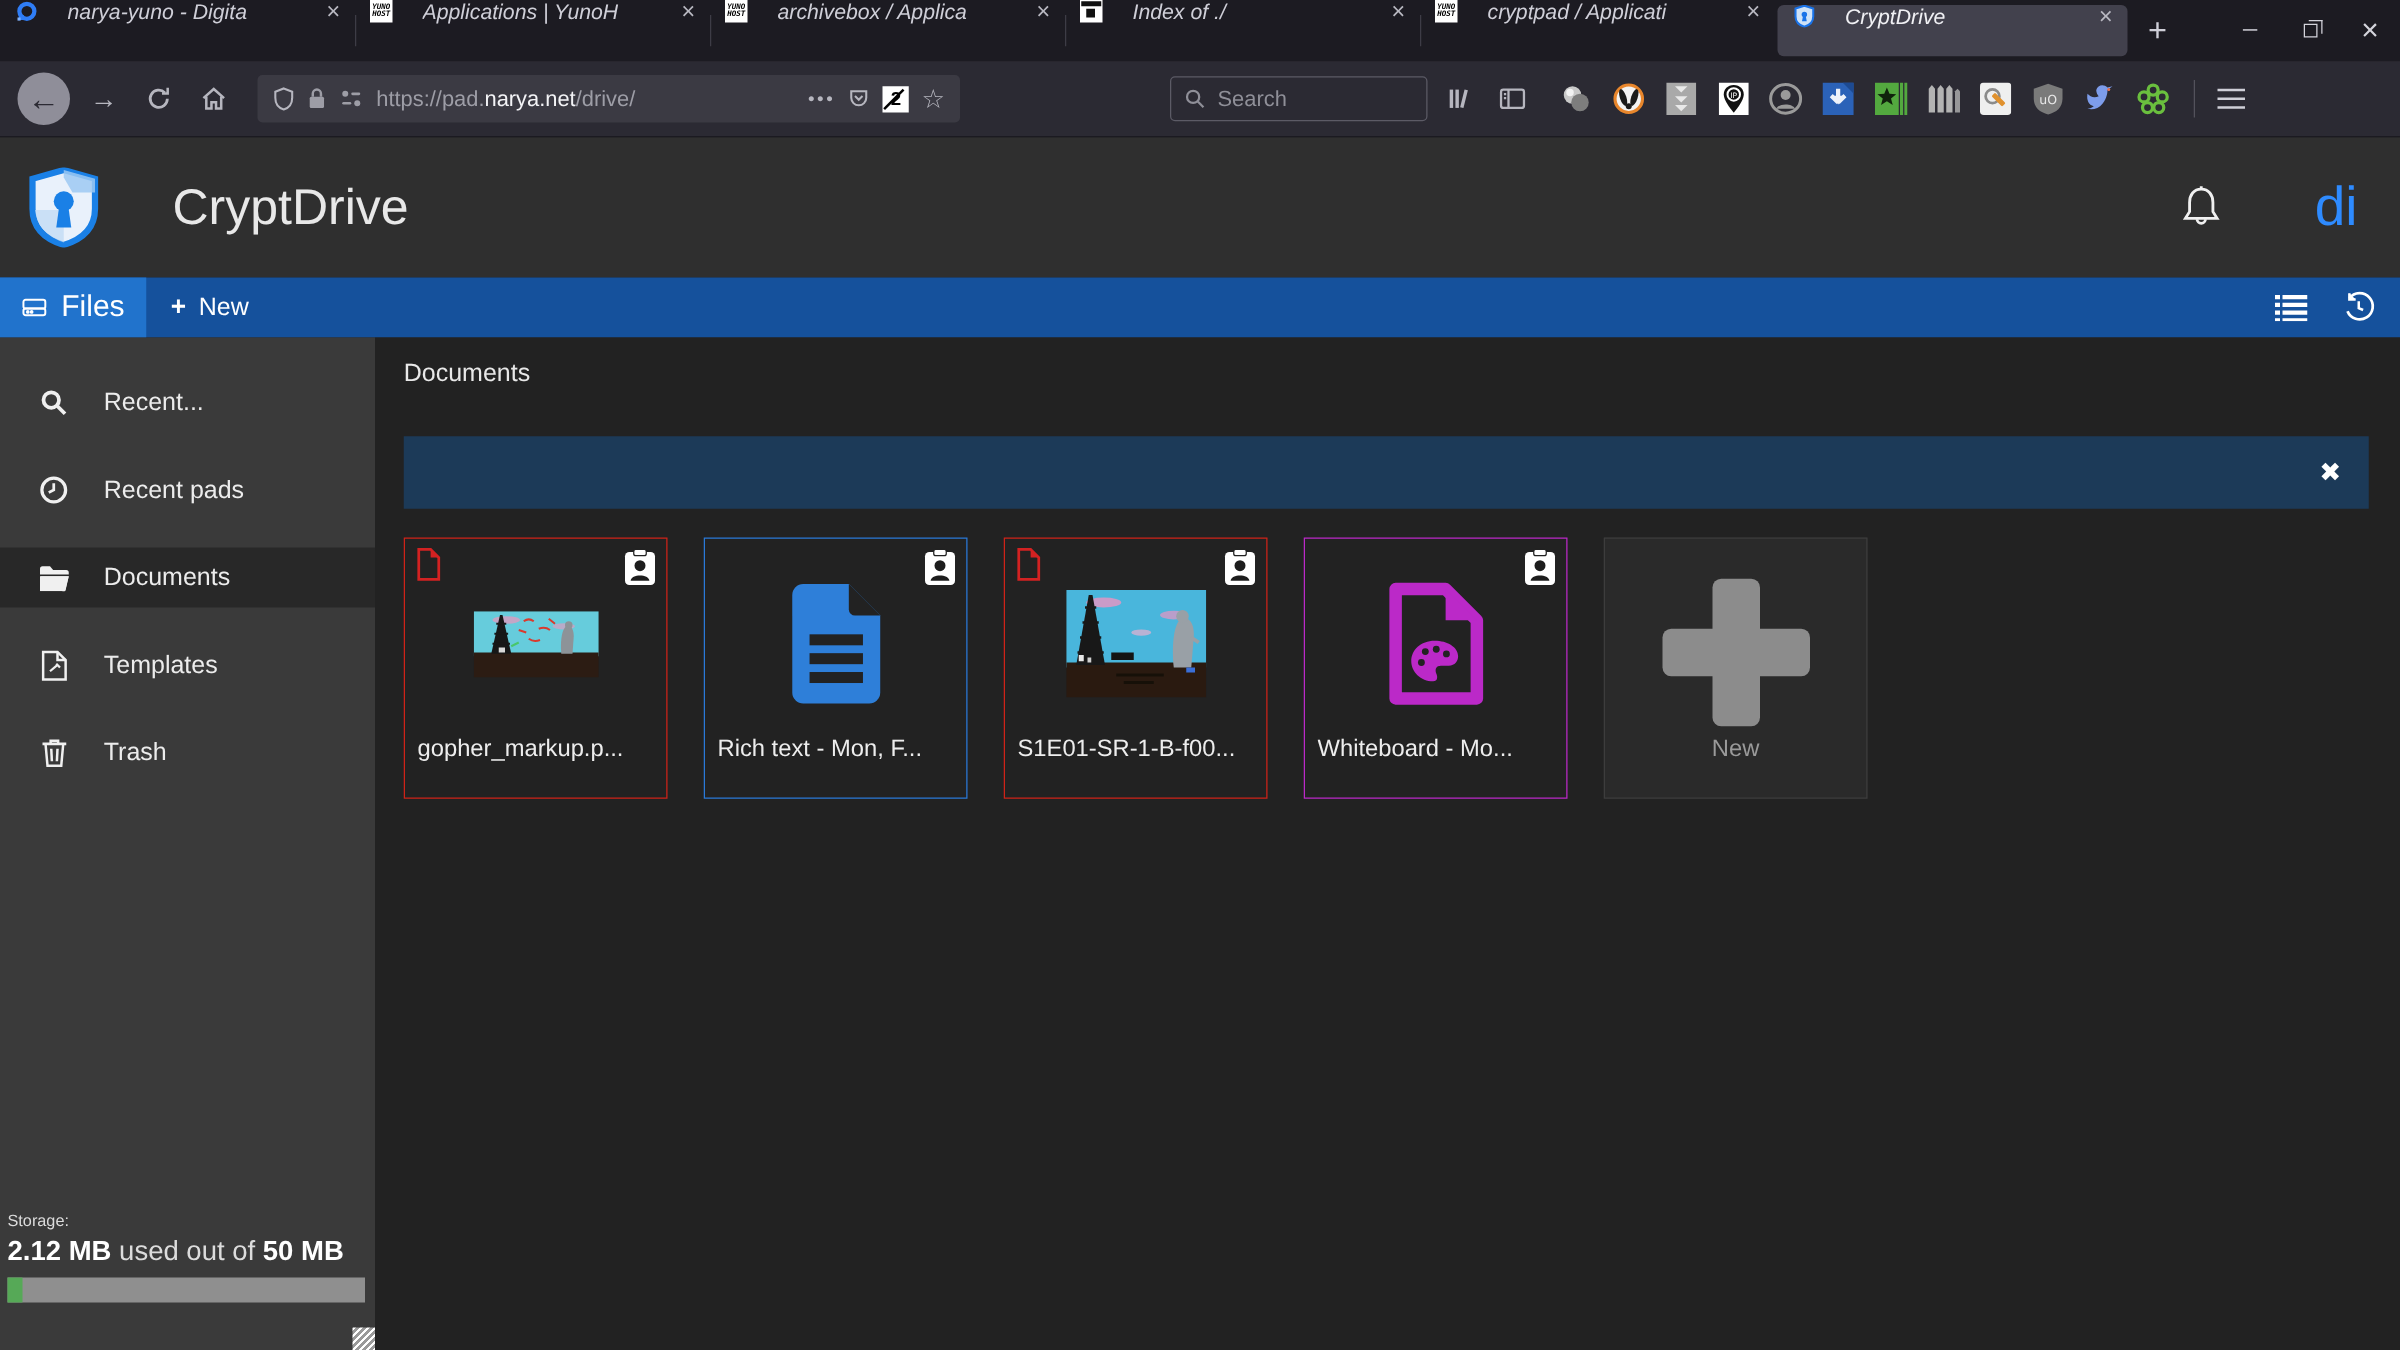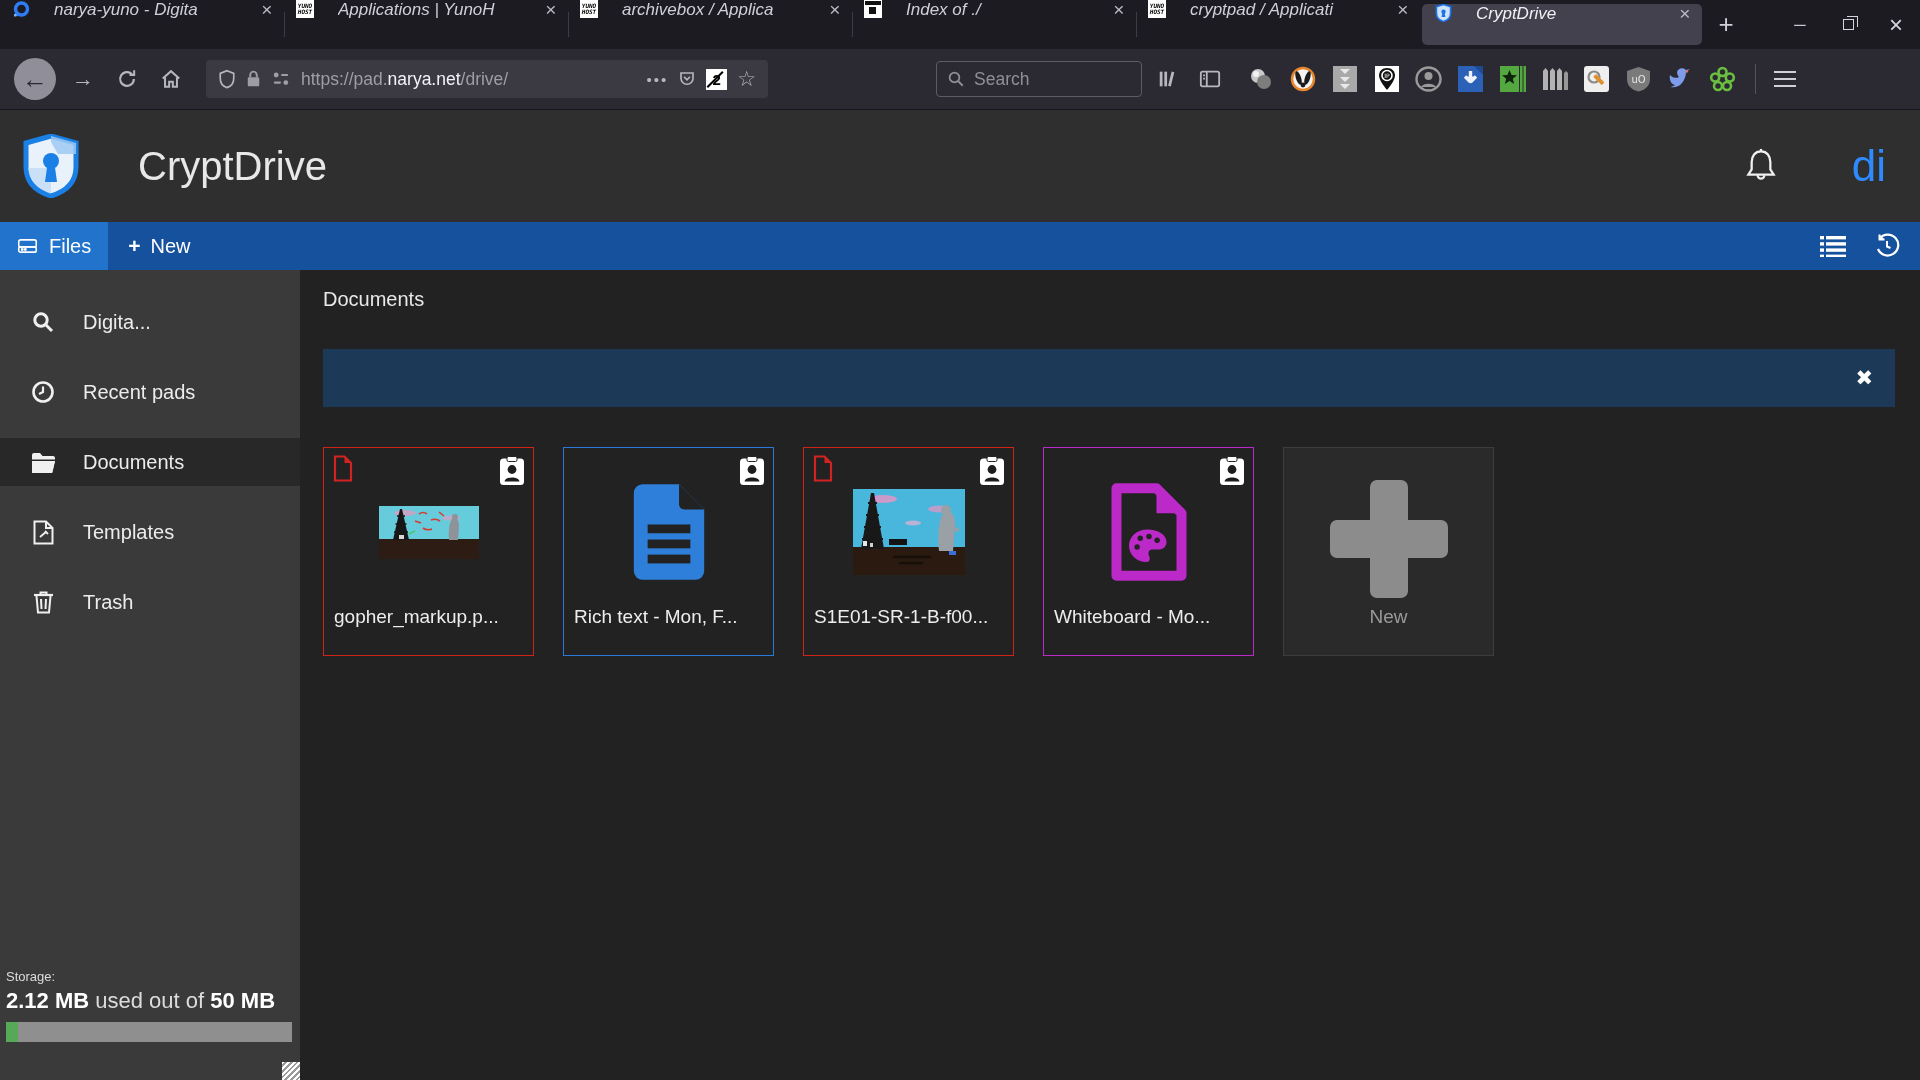--- a/index.html
+++ b/index.html
@@ -49,21 +49,21 @@
 
   
   .appheader { position:absolute; top:110px; left:0; width:1920px; height:112px; background:#2f2f2f; display:flex; align-items:center; }
   .logo { margin-left:22px; }
   .app-title { margin-left:58px; font-size:40px; color:#e8e8e8; }
   .bell { margin-left:auto; }
   .useradmin { font-size:44px; color:#2e8bff; margin-left:72px; margin-right:34px; }
 
   
   .bluebar { position:absolute; top:222px; left:0; width:1920px; height:48px; background:#15519c; display:flex; align-items:stretch; color:#fff; }
-  .files-btn { background:#2173cc; display:flex; align-items:center; gap:11px; padding:0 17px; font-size:20px; }
+  .files-btn { background:#2173cc; display:flex; align-items:center; gap:11px; padding:0 17px; font-size:24px; }
   .newpad-btn { display:flex; align-items:center; gap:10px; padding:0 20px; font-size:20px; }
   .newpad-btn .plus-ch { font-weight:bold; font-size:21px; }
   .bluebar-right { margin-left:auto; display:flex; align-items:center; gap:28px; padding-right:20px; }
 
   
   .contentrow { position:absolute; top:270px; left:0; width:1920px; height:810px; display:flex; }
   .sidebar { width:300px; background:#3a3a3a; position:relative; padding-top:28px; flex:none; }
   .side-item { height:48px; margin-bottom:22px; display:flex; align-items:center; gap:27px; padding-left:30px; font-size:20px; color:#ececec; }
   .side-item.active { background:#282828; }
   .side-icon { width:26px; display:grid; place-items:center; color:#f0f0f0; }
@@ -74,21 +74,21 @@
   .storage-bar { height:20px; background:#8f8f8f; }
   .storage-fill { height:100%; background:#56a957; }
   .grip { position:absolute; right:0; bottom:0; width:18px; height:18px; background:repeating-linear-gradient(135deg,#ffffff,#ffffff 2px,#9a9a9a 2px,#9a9a9a 4px); }
 
   .main { flex:1; background:#222; position:relative; padding:18px 0 0 23px; }
   .main-heading { font-size:20px; color:#e8e8e8; }
   .banner { margin-top:38px; width:1572px; height:58px; background:#1c3a58; display:flex; align-items:center; padding:0 22px; }
   .banner-text { font-size:20px; color:#e9edf2; }
   .banner-close { margin-left:auto; color:#fff; font-size:21px; font-weight:bold; }
 
-  .cards { margin-top:40px; display:flex; gap:29px; }
+  .cards { margin-top:23px; display:flex; gap:29px; }
   .card { width:211px; height:209px; position:relative; border:1px solid transparent; }
   .card-red { border-color:#cf2318; }
   .card-blue { border-color:#2a79d8; }
   .card-pink { border-color:#bb29c8; }
   .card-new { background:#2a2a2a; border-color:#3d3d3d; }
   .mini-file { position:absolute; top:7px; left:9px; }
   .badge { position:absolute; top:8px; right:8px; }
   .card-center { position:absolute; top:10px; left:0; right:0; height:148px; display:grid; place-items:center; }
   .card-label { position:absolute; top:158px; left:10px; right:8px; font-size:19px; color:#ededed; white-space:nowrap; overflow:hidden; }
   .card-new .card-label { text-align:center; color:#9a9a9a; left:0; right:0; }
@@ -401,21 +401,21 @@
   <div class="contentrow">
 
     <div class="sidebar">
       <div class="side-item">
         <span class="side-icon">
           <svg width="24" height="24" viewBox="0 0 24 24" fill="none" stroke="#f0f0f0" stroke-width="3">
               <circle cx="10" cy="10" r="6.2"></circle>
               <line x1="14.8" y1="14.8" x2="21" y2="21"></line>
             </svg>
         </span>
-        <span>Digita...</span>
+        <span>Recent...</span>
       </div>
       <div class="side-item">
         <span class="side-icon">
           <svg width="24" height="24" viewBox="0 0 24 24" fill="none" stroke="#f0f0f0" stroke-width="2.6">
               <circle cx="12" cy="12" r="9.5"></circle>
               <path d="M12 6.5 V12 L8 14" stroke-width="2.2"></path>
             </svg>
         </span>
         <span>Recent pads</span>
       </div>

